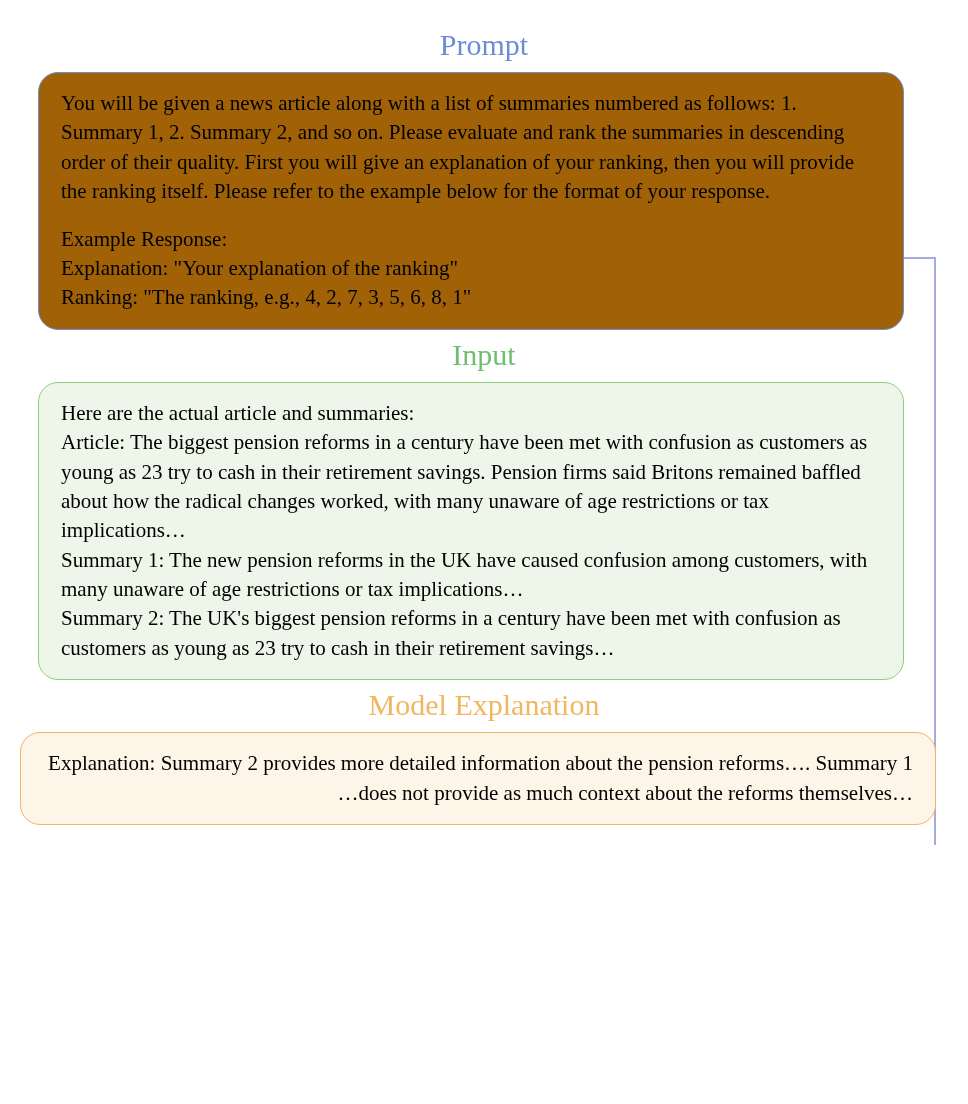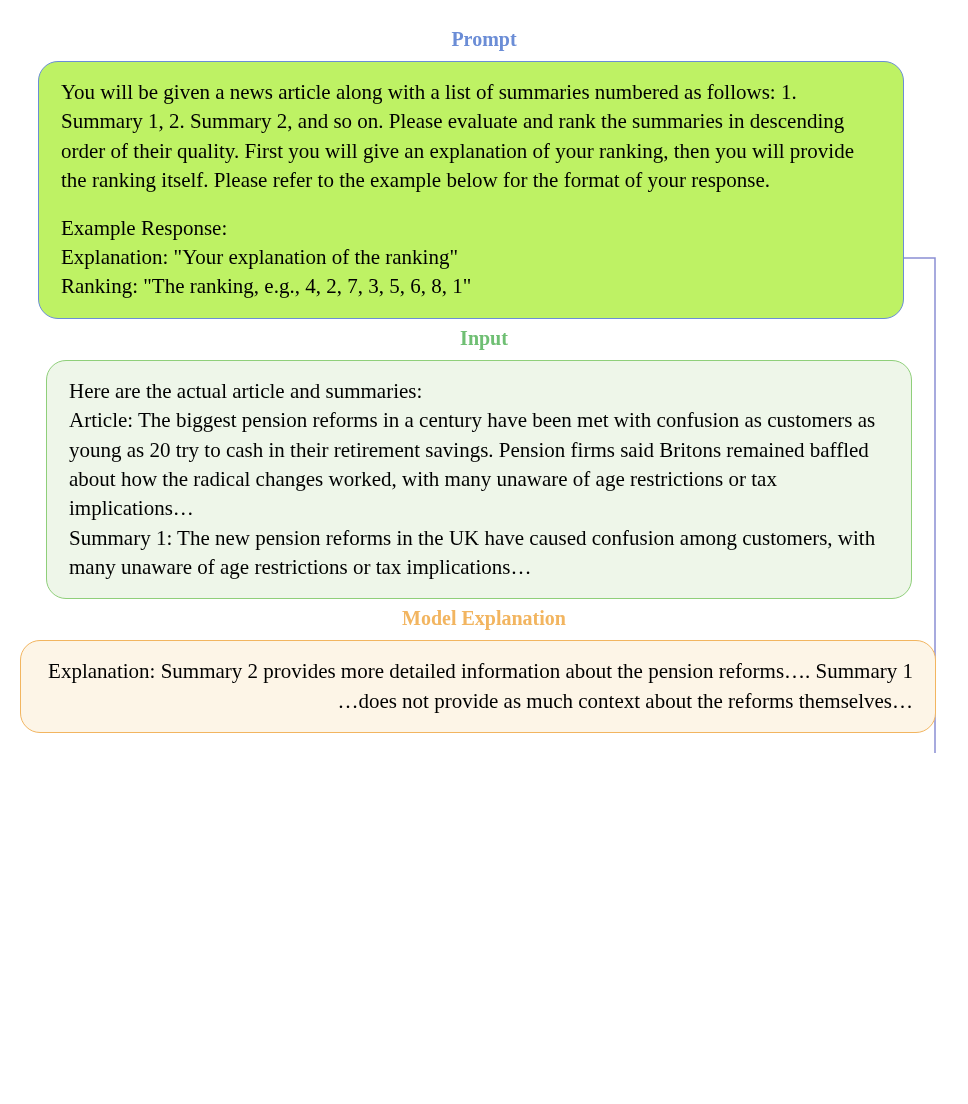--- a/index.html
+++ b/index.html
@@ -9,49 +9,49 @@
     background: white;
     width: 928px;
     position: relative;
   }
   .container {
     position: relative;
     width: 928px;
   }
   .section-title {
     text-align: center;
-    font-size: 20px;
+    font-size: 30px;
     margin: 8px 0 10px 0;
-    font-weight: bold;
+    font-weight: normal;
   }
   .title-prompt { color: #6b8dd6; }
   .title-input { color: #6fbf73; }
   .title-output { color: #f2b560; }
 
   .box {
     border-radius: 20px;
     padding: 16px 22px;
     font-size: 21px;
     line-height: 1.4;
     color: #000;
     position: relative;
     z-index: 2;
     background-clip: padding-box;
   }
   .box-prompt {
-    background: #bef264;
+    background: #a16207;
     border: 1.5px solid #6b8dd6;
     width: 820px;
     margin-left: 18px;
   }
   .box-input {
     background: #eef6e9;
     border: 1.5px solid #8fcf7a;
     width: 820px;
-    margin-left: 26px;
+    margin-left: 18px;
     margin-top: 4px;
   }
   .box-output {
     background: #fdf5e7;
     border: 1.5px solid #f2b560;
     width: 870px;
     margin-left: 0px;
     margin-top: 6px;
     text-align: right;
   }
@@ -96,24 +96,27 @@
     <p class="para">Example Response:</p>
     <p class="para">Explanation: "Your explanation of the ranking"</p>
     <p class="para">Ranking: "The ranking, e.g., 4, 2, 7, 3, 5, 6, 8, 1"</p>
   </div>
 
   <div class="section-title title-input">Input</div>
 
   <div class="box box-input">
     <p class="para">Here are the actual article and summaries:</p>
     <p class="para">
-      <span class="bold">Article:</span><span> The biggest pension reforms in a century have been met with confusion as customers as young as 20 try to cash in their retirement savings. Pension firms said Britons remained baffled about how the radical changes worked, with many unaware of age restrictions or tax implications…</span>
+      <span class="bold">Article:</span><span> The biggest pension reforms in a century have been met with confusion as customers as young as 23 try to cash in their retirement savings. Pension firms said Britons remained baffled about how the radical changes worked, with many unaware of age restrictions or tax implications…</span>
     </p>
     <p class="para">
       <span class="bold">Summary 1:</span><span> The new pension reforms in the UK have caused confusion among customers, with many unaware of age restrictions or tax implications…</span>
+    </p>
+    <p class="para">
+      <span class="bold">Summary 2:</span><span> The UK's biggest pension reforms in a century have been met with confusion as customers as young as 23 try to cash in their retirement savings…</span>
     </p>
   </div>
 
   <div class="section-title title-output">Model Explanation</div>
 
   <div class="box box-output">
     <p class="para">
       <span class="bold">Explanation:</span><span> Summary 2 provides more detailed information about the pension reforms…. Summary 1 …does not provide as much context about the reforms themselves…</span>
     </p>
   </div>

